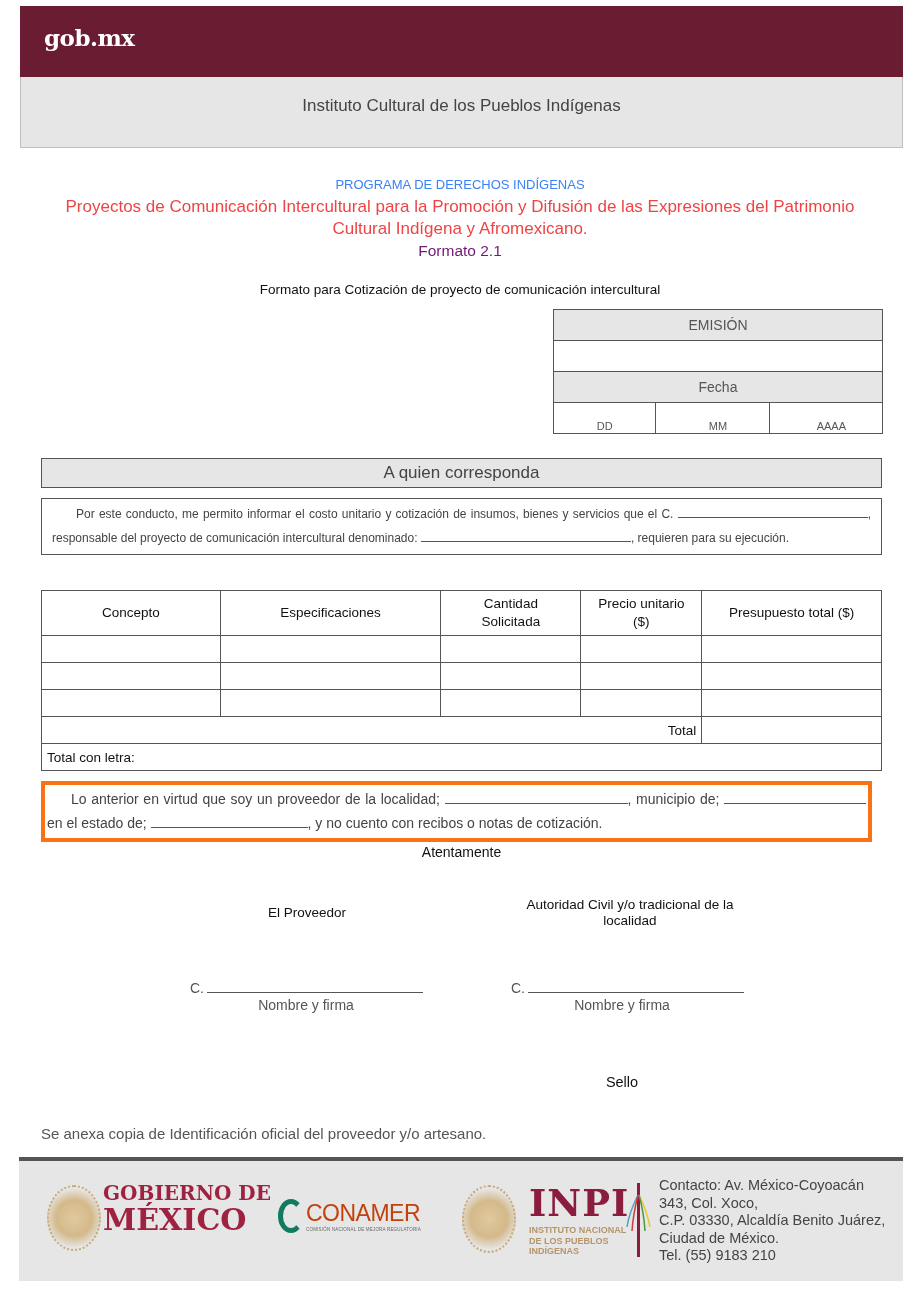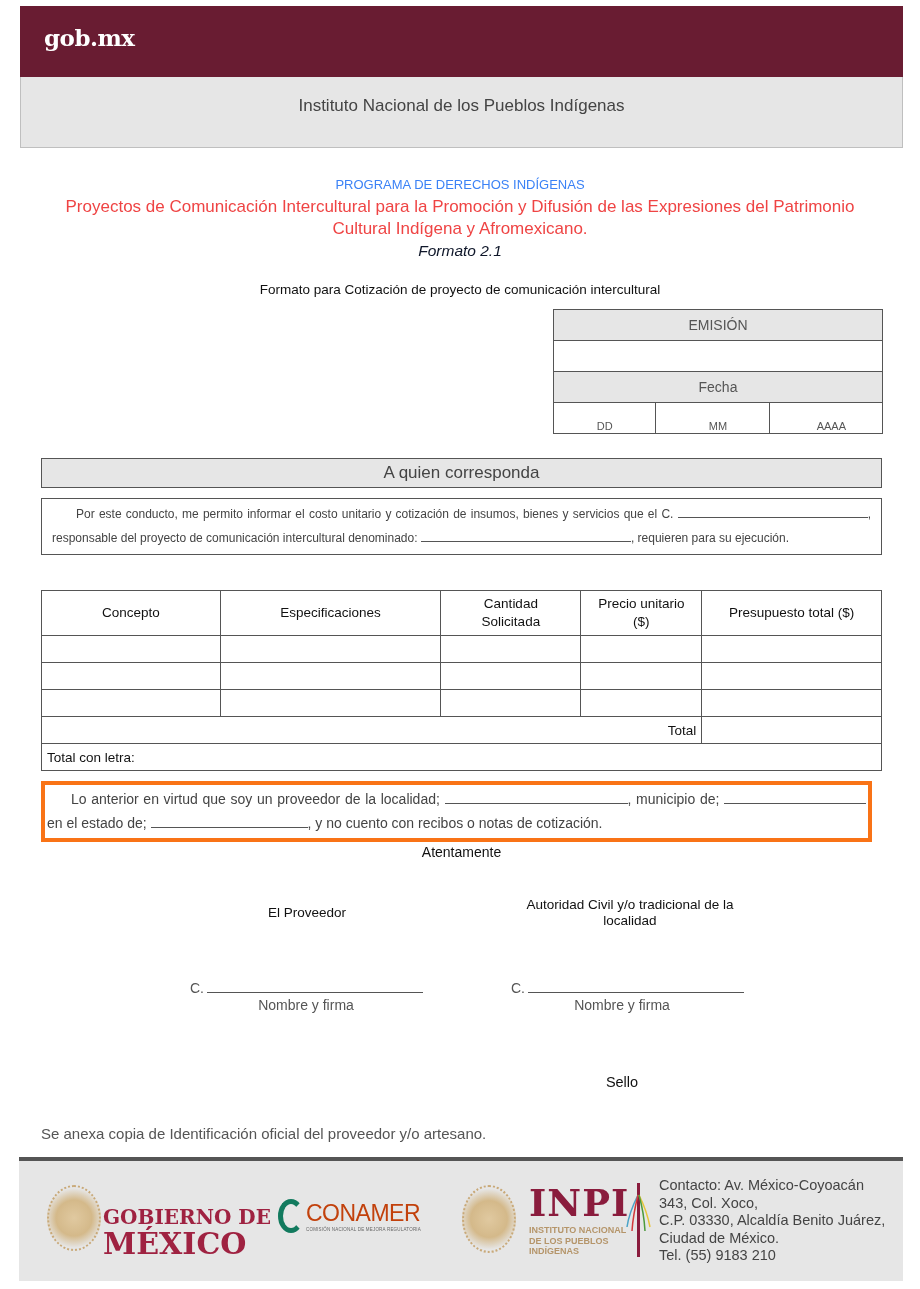--- a/index.html
+++ b/index.html
@@ -9,21 +9,21 @@
     
     .top-bar { left: 20px; top: 6px; width: 883px; height: 71px; background: #691c32; }
     .gob-logo { left: 44px; top: 24px; font-family: "DejaVu Serif", serif; font-weight: bold; font-size: 23px; color: #ffffff; letter-spacing: -0.5px; }
     .inst-bar { left: 20px; top: 77px; width: 881px; height: 70px; background: #e6e6e6; border: 1px solid #bfbfbf; border-top: none; }
     .inst-title { left: 20px; top: 96px; width: 883px; text-align: center; font-size: 17px; color: #444; }
 
     
     .center { text-align: center; }
     .prog { left: 60px; top: 177px; width: 800px; font-size: 13px; color: #3b82f6; }
     .proj { left: 60px; top: 196px; width: 800px; font-size: 17px; line-height: 22px; color: #ef4444; }
-    .formato { left: 60px; top: 242px; width: 800px; font-size: 15.5px; color: #0f172a; font-style: italic; }
+    .formato { left: 60px; top: 242px; width: 800px; font-size: 15.5px; color: #701a75; }
     .cotiz { left: 60px; top: 282px; width: 800px; font-size: 13.5px; color: #111; }
 
     
     .emision { left: 553px; top: 309px; width: 328px; border: 1px solid #555; box-sizing: content-box; }
     .em-row { height: 30px; border-bottom: 1px solid #555; display: flex; align-items: center; justify-content: center; font-size: 14px; color: #555; }
     .em-row.shade { background: #e6e6e6; }
     .em-row.white { background: #fff; }
     .em-date { display: flex; height: 30px; gap: 11px; }
     .em-date div { flex: 1; display: flex; align-items: flex-end; justify-content: center; font-size: 11px; color: #555; border-right: 1px solid #555; padding-bottom: 1px; }
     .em-date div:last-child { border-right: none; }
@@ -63,21 +63,21 @@
     .inpi-text { font-family: "DejaVu Serif", serif; font-weight: bold; color: #8a1c3d; font-size: 37px; letter-spacing: 1px; }
     .inpi-sub { font-size: 9px; font-weight: bold; color: #b5956a; line-height: 10.5px; }
     .contact { font-size: 14.5px; color: #444; line-height: 17.5px; }
   </style>
 </head>
 <body>
 
 <div class="abs top-bar"></div>
 <div class="abs gob-logo">gob.mx</div>
 <div class="abs inst-bar"></div>
-<div class="abs inst-title">Instituto Nacional de los Pueblos Indígenas</div>
+<div class="abs inst-title">Instituto Cultural de los Pueblos Indígenas</div>
 
 <div class="abs center prog">PROGRAMA DE DERECHOS INDÍGENAS</div>
 <div class="abs center proj">
   <div>Proyectos de Comunicación Intercultural para la Promoción y Difusión de las Expresiones del Patrimonio</div>
   <div>Cultural Indígena y Afromexicano.</div>
 </div>
 <div class="abs center formato">Formato 2.1</div>
 <div class="abs center cotiz">Formato para Cotización de proyecto de comunicación intercultural</div>
 
 <div class="abs emision">
@@ -167,21 +167,21 @@
 <div class="abs sig-line" style="left:511px; top:980px;">
   <span>C.</span><span class="line"></span>
 </div>
 <div class="abs sig-label" style="left:522px; top:997px; width:200px;">Nombre y firma</div>
 
 <div class="abs sello">Sello</div>
 <div class="abs anexa">Se anexa copia de Identificación oficial del proveedor y/o artesano.</div>
 
 <div class="abs footer">
   <div class="abs seal" style="left:28px; top:24px;"></div>
-  <div class="abs" style="left:84px; top:46px;">
+  <div class="abs" style="left:84px; top:22px;">
     <div class="gob-mex" style="font-size:20px;">GOBIERNO DE</div>
     <div class="gob-mex" style="font-size:30px; margin-top:2px;">MÉXICO</div>
   </div>
 
   <div class="abs" style="left:259px; top:38px; display:flex; align-items:center;">
     <div class="conamer-mark"></div>
     <div style="margin-left:2px;">
       <div class="conamer-text">CONAMER</div>
       <div class="conamer-sub">COMISIÓN NACIONAL DE MEJORA REGULATORIA</div>
     </div>

